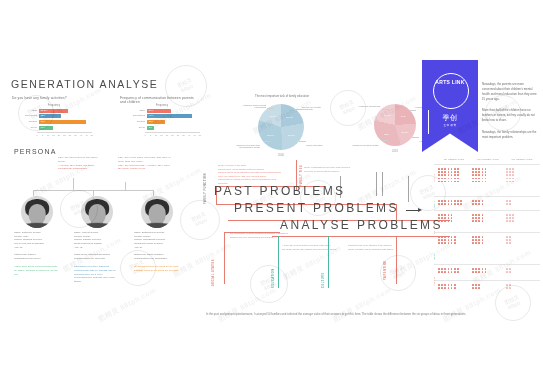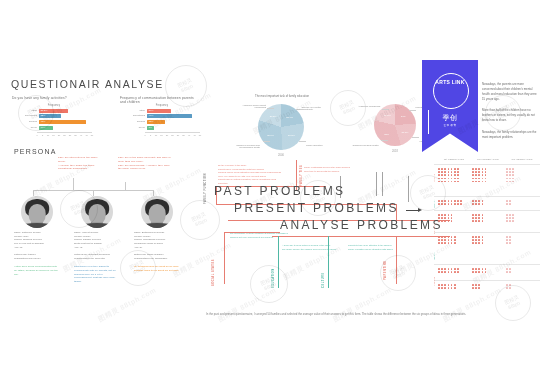--- a/index.html
+++ b/index.html
@@ -107,21 +107,21 @@
   .footnote{position:absolute;left:10px;top:252px;width:322px;font-size:2.8px;
       line-height:1.85;color:#818181;}
 </style>
 </head>
 <body>
 
 <div id="page">
 
   <div id="left">
 
-    <div class="title1">QUESTIONAIR ANALYSE</div>
+    <div class="title1">GENERATION ANALYSE</div>
 
     <div class="qsub" style="left:12px;top:36px;">Do you have any family activities?</div>
     <div class="chartbox" style="left:16px;top:44px;width:76px;">
       <div class="chartcap">Frequency</div>
       <div id="bars1">
           <div class="barrow">
             <div class="barlabel">often</div>
             <div class="bartrack">
               <div class="bar" style="width: 53.8462%; background: rgb(239, 117, 102);">
                 <div class="barval">28.5%</div>

